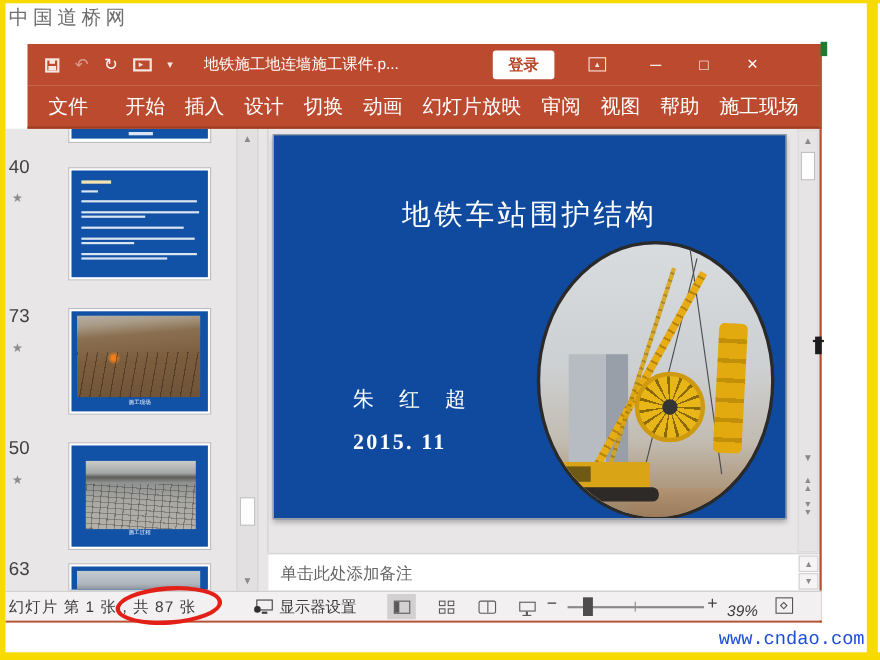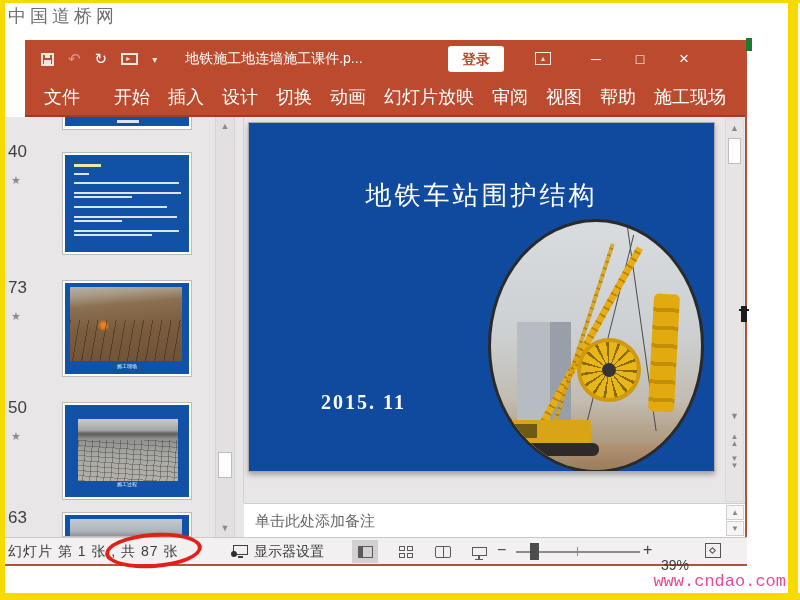--- a/index.html
+++ b/index.html
@@ -7,21 +7,21 @@
   #screen { position:relative; width:800px; height:600px; background:#fff; overflow:hidden; }
 
   
   .yb { position:absolute; background:#F7DB00; z-index:60; }
   .yb.top { left:0; top:0; width:800px; height:3px; }
   .yb.left { left:0; top:0; width:5px; height:600px; }
   .yb.right { left:788px; top:0; width:10px; height:600px; }
   .yb.bottom { left:0; top:593px; width:800px; height:7px; }
 
   .wm-top { position:absolute; left:8px; top:4px; font-family:"Liberation Serif","DejaVu Serif",serif; font-size:18px; color:#6f6f6f; letter-spacing:4px; z-index:55; }
-  .wm-bottom { position:absolute; right:14px; top:572px; font-family:"Liberation Mono","DejaVu Sans Mono",monospace; font-size:17px; color:#ec4899; z-index:55; }
+  .wm-bottom { position:absolute; right:14px; top:572px; font-family:"Liberation Mono","DejaVu Sans Mono",monospace; font-size:17px; color:#1d4ed8; z-index:55; }
 
   
   .titlebar { position:absolute; left:25px; top:40px; width:722px; height:38px; background:#BC4A2E; display:flex; align-items:center; z-index:5; }
   .ribbon   { position:absolute; left:25px; top:78px; width:722px; height:39px; background:#BC4A2E; border-bottom:2px solid #A03C22; display:flex; align-items:center; color:#fff; z-index:5; }
   .win-right-border { position:absolute; left:745px; top:40px; width:2px; height:526px; background:#B65136; z-index:6; }
   .win-bottom-border { position:absolute; left:5px; top:564px; width:742px; height:2px; background:#B65136; z-index:6; }
 
   .qat { display:flex; align-items:center; gap:14px; margin-left:16px; color:#fff; }
   .i-save { width:13px; height:13px; border:2px solid #f6e6e0; position:relative; }
   .i-save i { position:absolute; left:2px; top:-1px; width:5px; height:4px; background:#f6e6e0; display:block; }
@@ -134,21 +134,21 @@
   .iv-read { width:16px; height:12px; border:1.5px solid #5a5a5a; border-radius:2px; position:relative; }
   .iv-read i { position:absolute; left:6.5px; top:0; width:1.2px; height:100%; background:#5a5a5a; display:block; }
   .iv-show { width:15px; height:9px; border:1.5px solid #5a5a5a; position:relative; }
   .iv-show u { position:absolute; left:5px; bottom:-4px; width:2px; height:3px; background:#5a5a5a; display:block; }
   .iv-show i { position:absolute; left:2px; bottom:-5px; width:8px; height:1.5px; background:#5a5a5a; display:block; }
   .zoom-minus { position:absolute; left:492px; top:3px; font-size:16px; color:#444; }
   .zoom-track { position:absolute; left:511px; top:13px; width:124px; height:2px; background:#8c8a8b; }
   .zoom-tick { position:absolute; left:572px; top:9px; width:1px; height:9px; background:#8c8a8b; }
   .zoom-thumb { position:absolute; left:525px; top:5px; width:9px; height:17px; background:#4d4d4d; }
   .zoom-plus { position:absolute; left:638px; top:3px; font-size:16px; color:#444; }
-  .zoom-pct { position:absolute; left:656px; top:19px; }
+  .zoom-pct { position:absolute; left:656px; top:9px;font-style:italic; }
   .fit-ic { position:absolute; left:700px; top:5px; width:16px; height:15px; border:1.5px solid #555; }
   .fit-ic i { position:absolute; left:4px; top:3.5px; width:5px; height:5px; border:1.2px solid #555; transform:rotate(45deg); display:block; }
 
   .red-ellipse { position:absolute; left:105px; top:533px; width:97px; height:35px; border:4px solid #E32017; border-radius:50%; transform:rotate(-4deg); z-index:50; }
 </style>
 </head>
 <body>
 
 <div id="screen">
 
@@ -266,20 +266,21 @@
 
     <div class="panel-sb">
       <div class="sb-btn" style="top:0;">▲</div>
       <div class="sb-thumb" style="top:335px; height:26px;"></div>
       <div class="sb-btn" style="top:402px;">▼</div>
     </div>
     <div class="sep-v"></div>
 
     <div class="slide">
       <div class="slide-title slide-title2">地铁车站围护结构</div>
+      <div class="slide-author">朱 红 超</div>
       <div class="slide-date">2015. 11</div>
       <div class="crane-circle">
         <div class="cc-building"></div>
         <div class="cc-ground"></div>
         <div class="cc-cable"></div>
         <div class="cc-cable2"></div>
         <div class="cc-boom"></div>
         <div class="cc-boom2"></div>
         <div class="cc-cutter"></div>
         <div class="cc-wheel">

